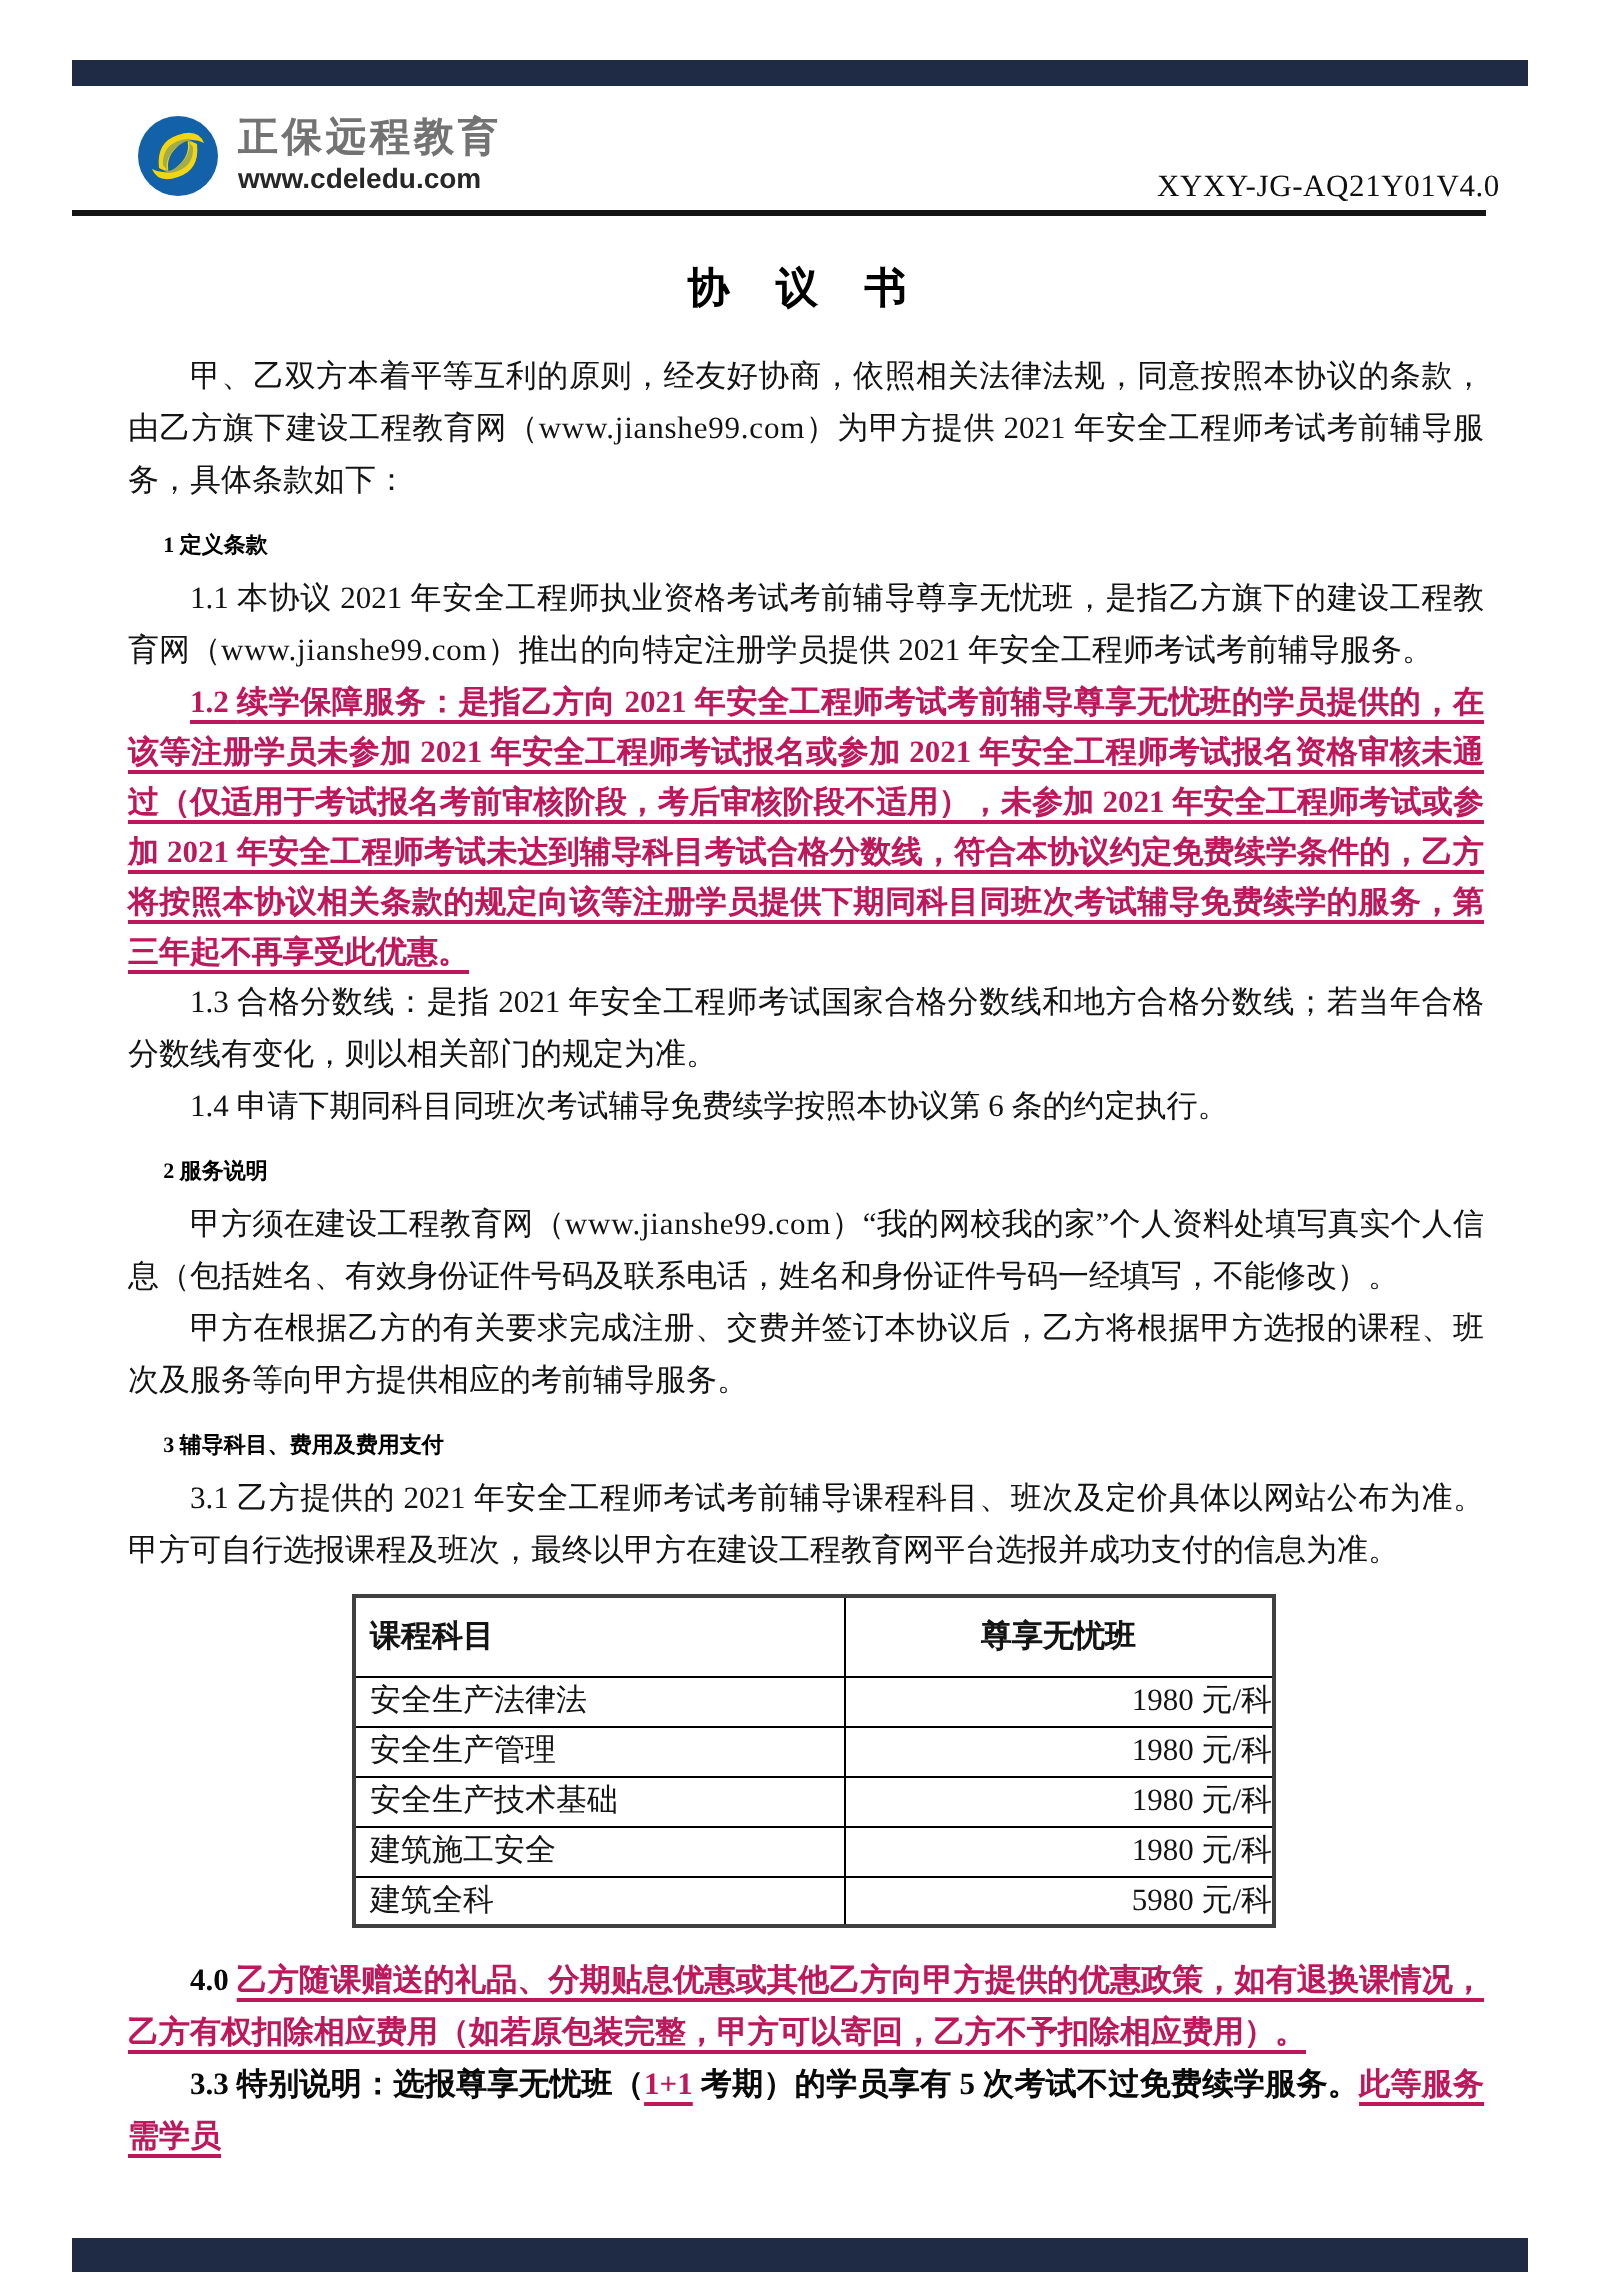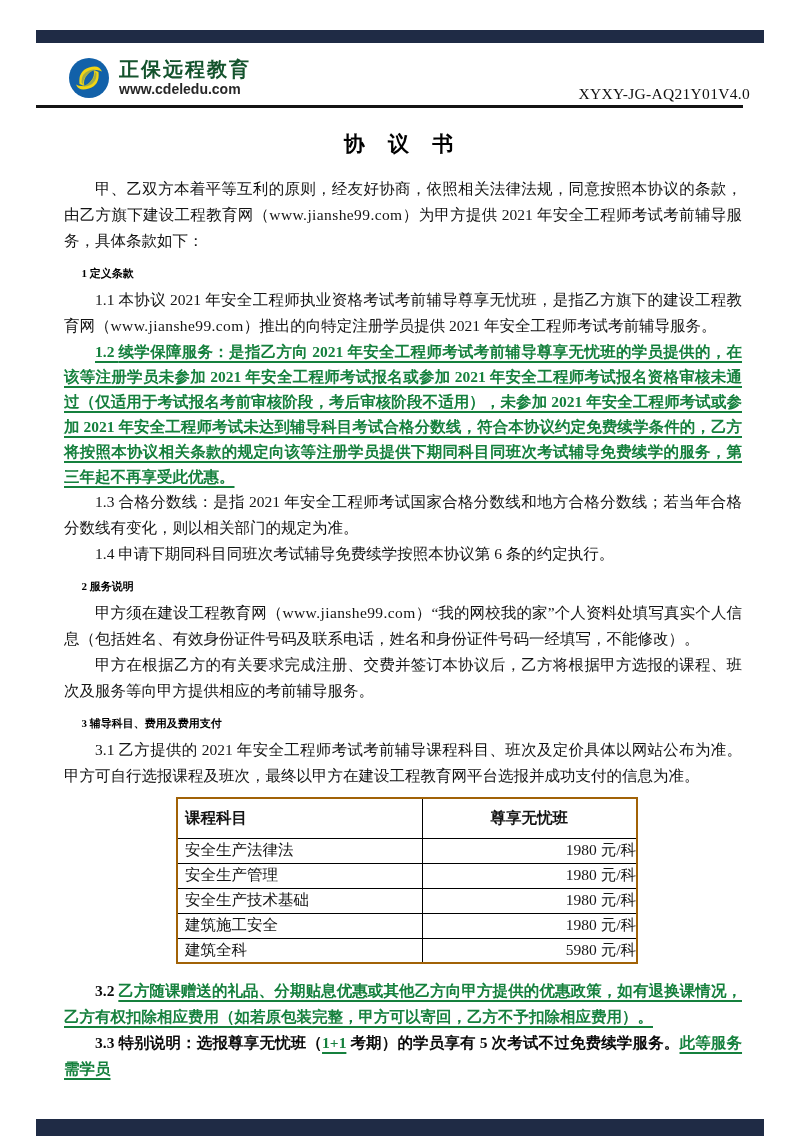--- a/index.html
+++ b/index.html
@@ -10,21 +10,21 @@
     font-family:"Liberation Serif","DejaVu Serif",serif;
     color:#141414;
   }
   
   .band { position:absolute; left:36px; width:728px; background:#1f2b45; }
   .band.top { top:30px; height:13px; }
   .band.bottom { top:1119px; height:17px; }
   .header { position:absolute; left:68px; top:57px; display:flex; align-items:center; }
   .logo { width:42px; height:42px; flex:0 0 42px; }
   .brandbox { margin-left:9px; font-family:"Liberation Sans","DejaVu Sans",sans-serif; }
-  .brand { font-size:20px; font-weight:bold; color:#14532d; letter-spacing:2px; line-height:23px; }
+  .brand { font-size:20px; font-weight:bold; color:#737373; letter-spacing:2px; line-height:23px; }
   .brandurl { font-size:14px; font-weight:bold; color:#272727; line-height:17px; }
   .doccode {
     position:absolute; top:85px; right:50px;
     font-size:15.5px; color:#101010; letter-spacing:0.3px;
   }
   .headrule { position:absolute; left:36px; top:105px; width:707px; height:3px; background:#141414; }
 
   
   .doc { position:absolute; left:0; top:0; width:800px; padding:128px 58px 0 64px; }
   .title {
@@ -38,32 +38,32 @@
     font-size:15.5px; line-height:26px; text-align:justify;
     text-indent:2em; color:#131313;
   }
   .intro { margin-top:16px; line-height:30px; }
   .sec-head {
     margin-top:6px; font-size:11px; font-weight:bold; color:#000;
     text-indent:1.6em; line-height:27px;
   }
   .clause { margin-top:0; }
   .bu {
-    font-weight:bold; color:#15803d;
+    font-weight:bold; color:#be185d;
     text-decoration:underline; text-decoration-thickness:1.8px; text-underline-offset:4px;
   }
   .bd { font-weight:bold; color:#0a0a0a; }
   .c12 { line-height:25px; }
   .link { text-underline-offset:2px; letter-spacing:0.4px; }
   .tight { letter-spacing:0; }
 
   
   table.fees {
     border-collapse:collapse; margin:8px 0 0 112px; width:462px;
-    border:2px solid #a16207; table-layout:fixed;
+    border:2px solid #404040; table-layout:fixed;
   }
   table.fees td, table.fees th {
     border:1px solid #000; font-size:15.5px; color:#141414;
     padding:0 0 0 7px; vertical-align:middle;
   }
   table.fees th.c1 { width:245px; text-align:left; font-weight:bold; height:40px; }
   table.fees th.c2 { text-align:center; font-weight:bold; padding:0; }
   table.fees td.s { height:25px; text-align:left; }
   table.fees td.p { text-align:right; padding:0; }
 
@@ -139,17 +139,17 @@
       <td class="s">建筑施工安全</td>
       <td class="p">1980 元/科</td>
     </tr>
     <tr>
       <td class="s">建筑全科</td>
       <td class="p">5980 元/科</td>
     </tr>
   </tbody>
     </table>
 
-  <p class="clause c32"><span class="bd">3.2 </span><span class="bu">乙方随课赠送的礼品、分期贴息优惠或其他乙方向甲方提供的优惠政策，如有退换课情况，乙方有权扣除相应费用（如若原包装完整，甲方可以寄回，乙方不予扣除相应费用）。</span></p>
+  <p class="clause c32"><span class="bd">4.0 </span><span class="bu">乙方随课赠送的礼品、分期贴息优惠或其他乙方向甲方提供的优惠政策，如有退换课情况，乙方有权扣除相应费用（如若原包装完整，甲方可以寄回，乙方不予扣除相应费用）。</span></p>
 
   <p class="clause"><span class="bd">3.3 </span><span class="bd">特别说明：选报尊享无忧班（</span><span class="bu tight">1+1</span><span class="bd"> 考期）的学员享有 5 次考试不过免费续学服务。</span><span class="bu">此等服务需学员</span></p>
 
 </div>
 
 </body></html>

